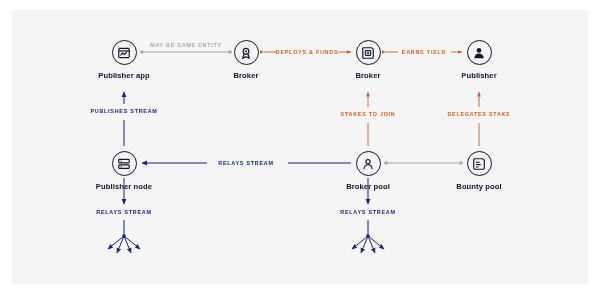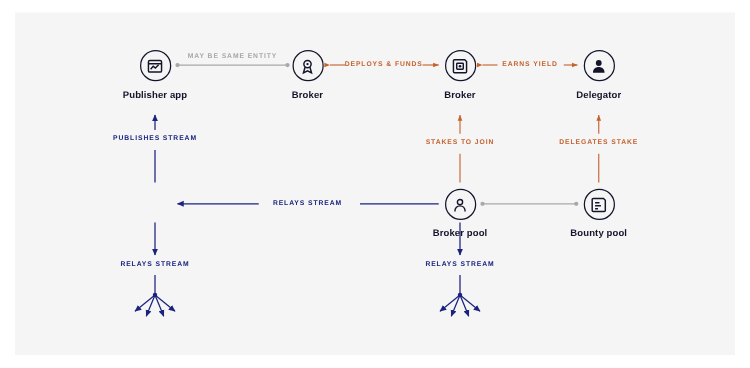--- a/index.html
+++ b/index.html
@@ -195,23 +195,34 @@
     <div class="caption">Broker</div>
   </div>
 
   <div class="node" style="left:479px; top:40px;">
     <div class="disc">
       <svg width="14" height="14" viewBox="0 0 24 24" fill="none" stroke="#14142b" stroke-width="2">
         <circle cx="12" cy="7.5" r="4" fill="#14142b" stroke="none"></circle>
         <path d="M4,21 C4,15.8 7.6,13 12,13 C16.4,13 20,15.8 20,21" fill="#14142b" stroke="none"></path>
       </svg>
     </div>
-    <div class="caption">Delegator</div>
-  </div>
-
+    <div class="caption">Publisher</div>
+  </div>
+
+  <div class="node" style="left:124px; top:151px;">
+    <div class="disc">
+      <svg width="14" height="14" viewBox="0 0 24 24" fill="none" stroke="#14142b" stroke-width="2">
+        <rect x="3" y="4" width="18" height="6" rx="1.4"></rect>
+        <rect x="3" y="13.5" width="18" height="6" rx="1.4"></rect>
+        <circle cx="7" cy="7" r="1.1" fill="#14142b" stroke="none"></circle>
+        <circle cx="7" cy="16.5" r="1.1" fill="#14142b" stroke="none"></circle>
+      </svg>
+    </div>
+    <div class="caption">Publisher node</div>
+  </div>
 
   <div class="node" style="left:368px; top:151px;">
     <div class="disc">
       <svg width="14" height="14" viewBox="0 0 24 24" fill="none" stroke="#14142b" stroke-width="1.9">
         <circle cx="12" cy="8" r="3.6"></circle>
         <path d="M5,21 C5,16 8.2,13.2 12,13.2 C15.8,13.2 19,16 19,21"></path>
       </svg>
     </div>
     <div class="caption">Broker pool</div>
   </div>

